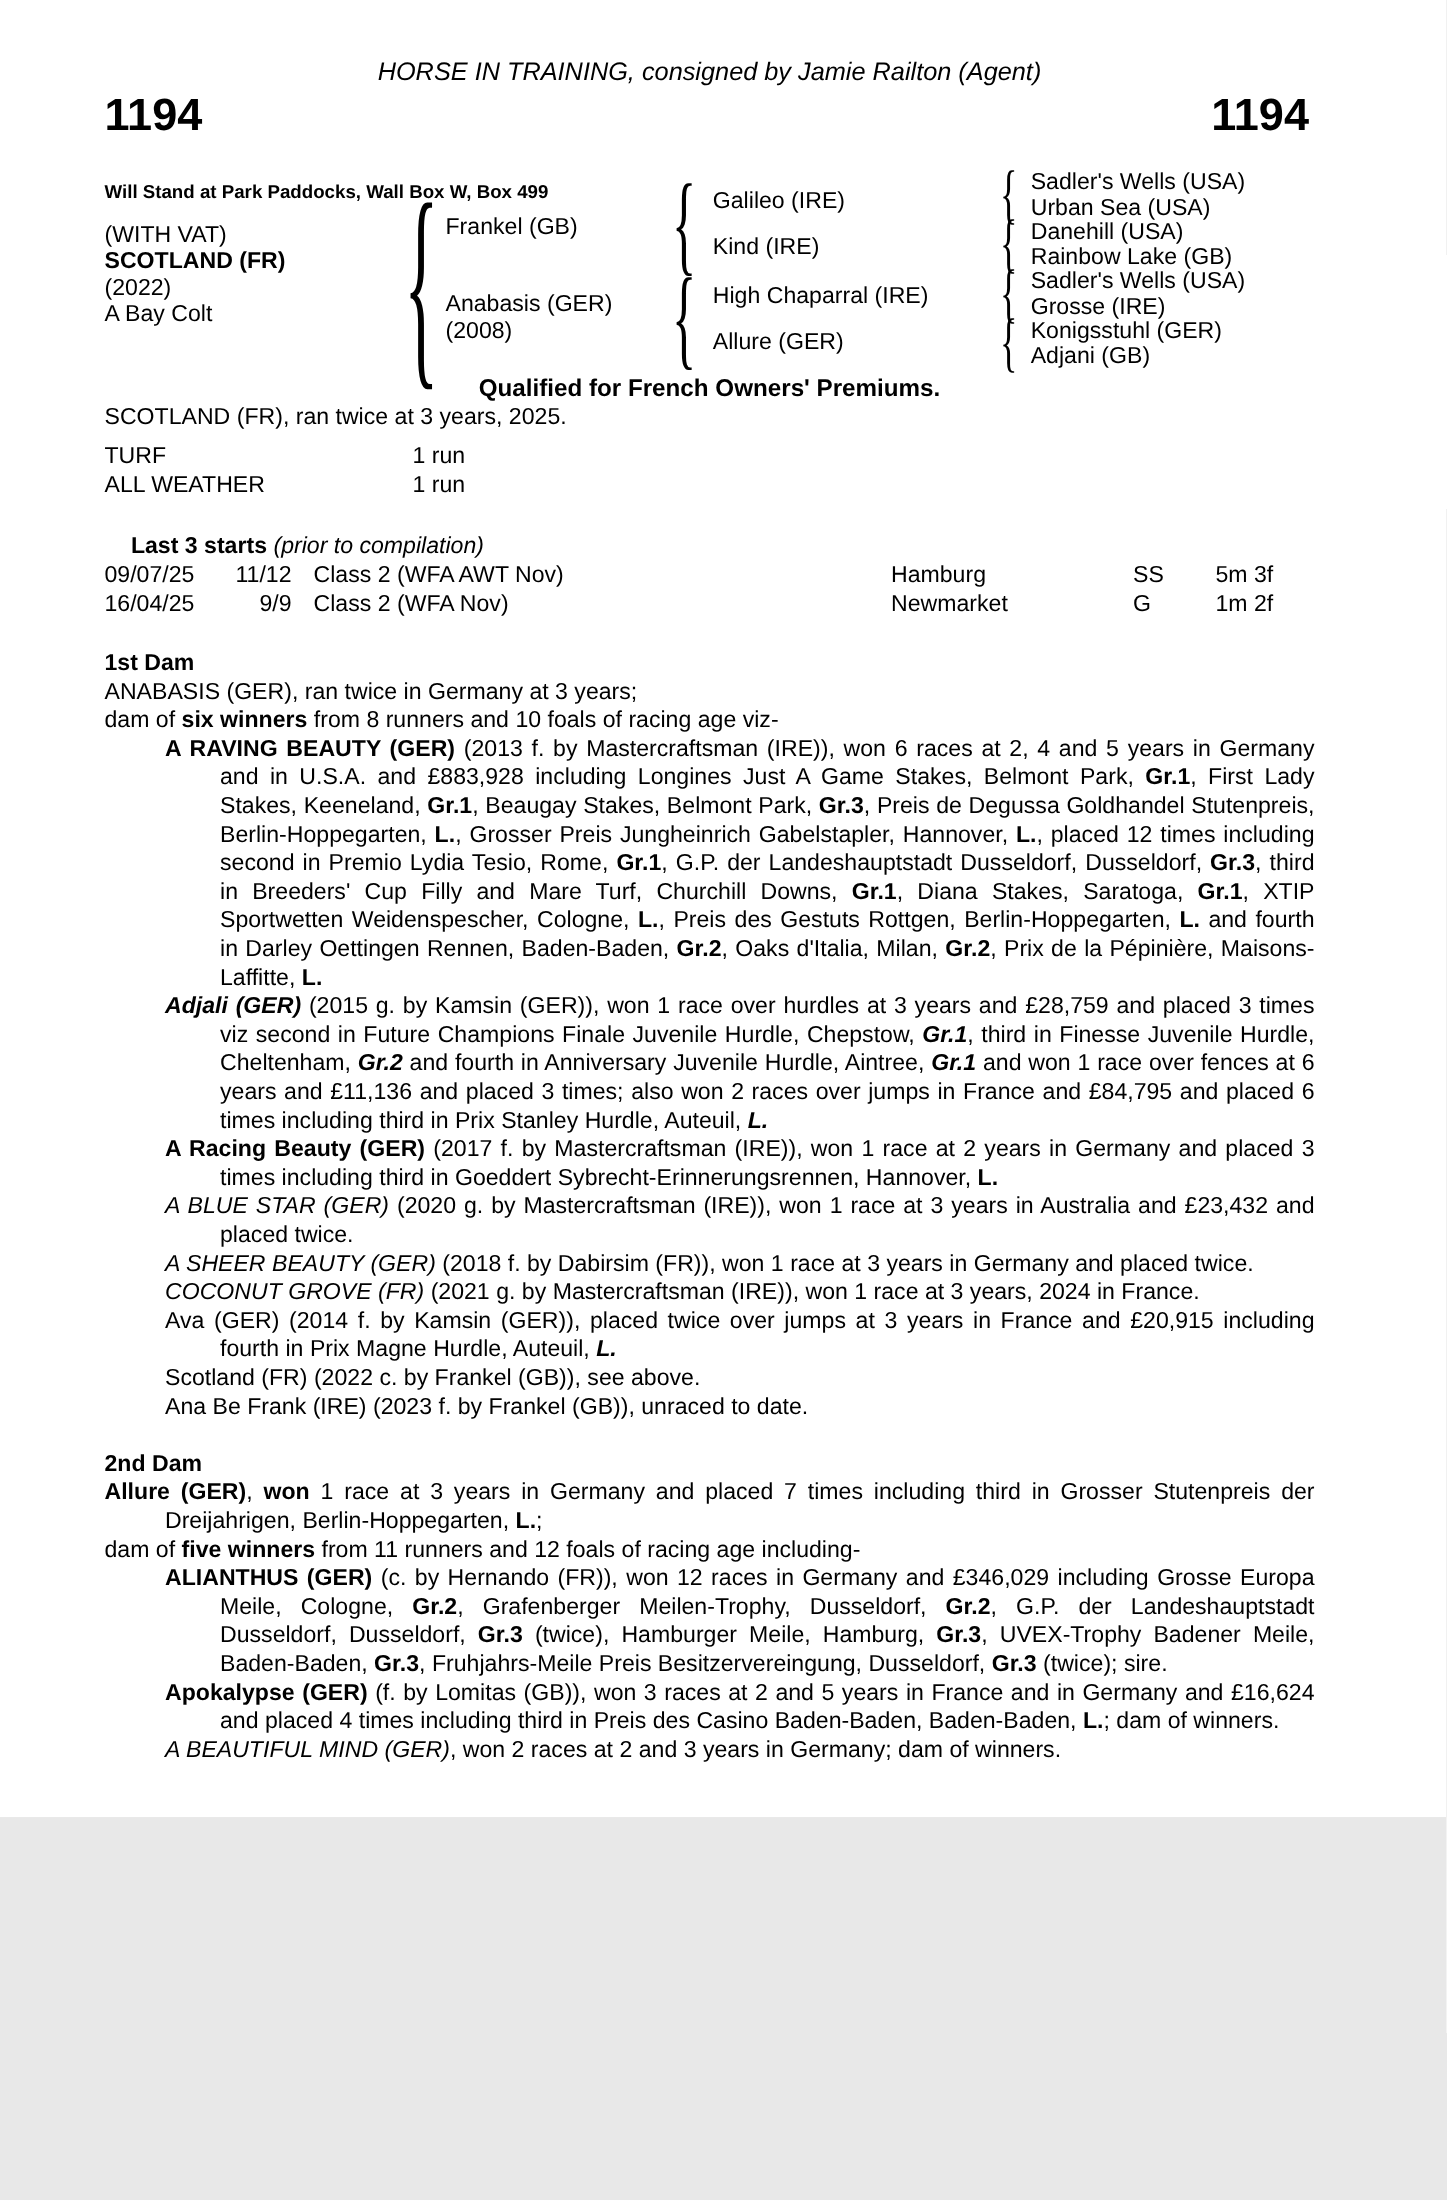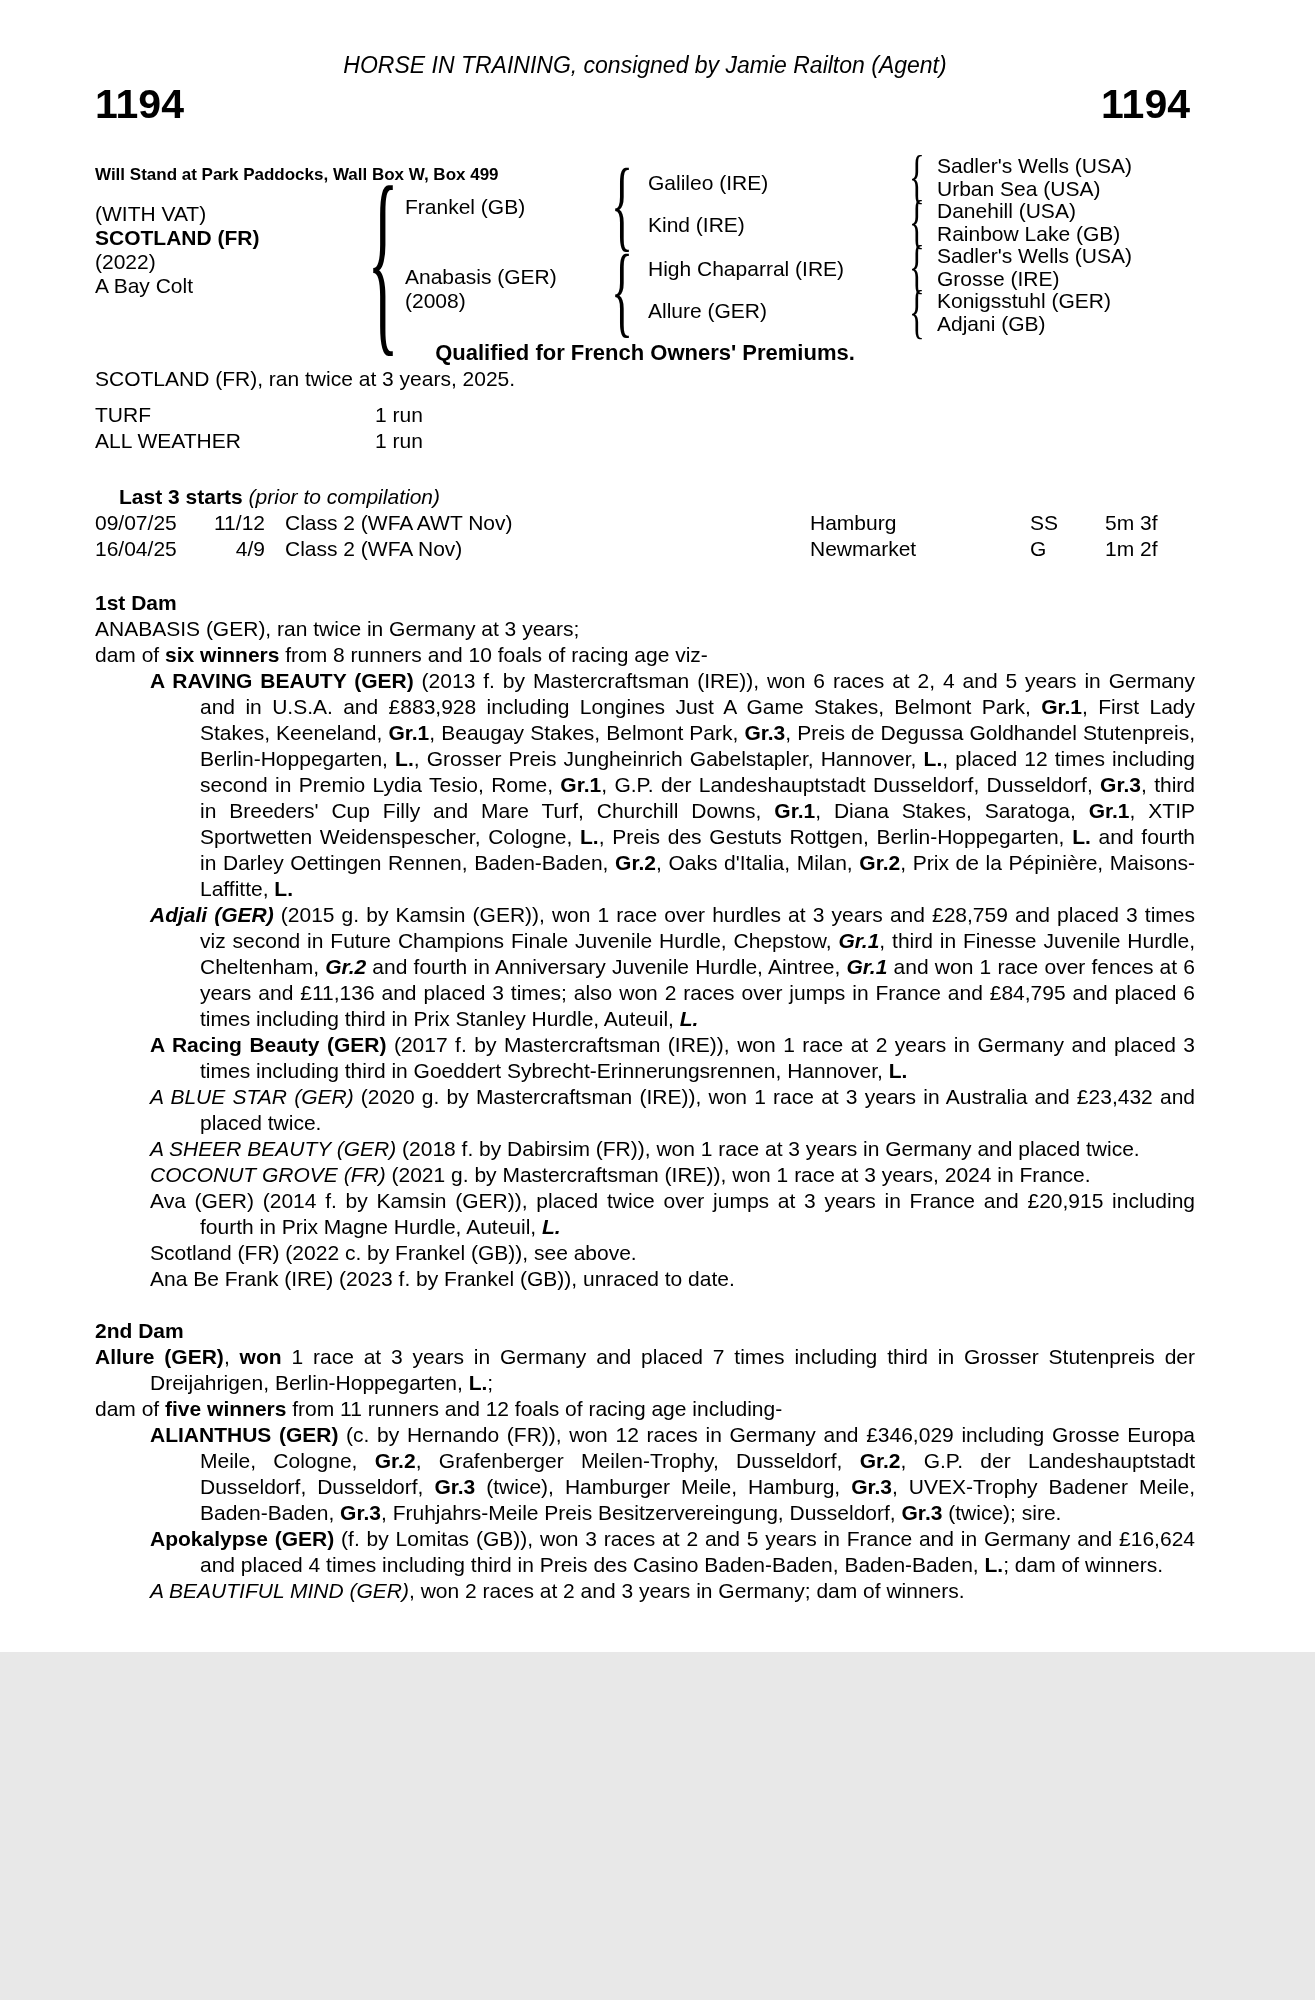--- a/index.html
+++ b/index.html
@@ -117,21 +117,21 @@
       <div class="srow">
         <span class="c-date">09/07/25</span>
         <span class="c-pos">11/12</span>
         <span class="c-race">Class 2 (WFA AWT Nov)</span>
         <span class="c-venue">Hamburg</span>
         <span class="c-going">SS</span>
         <span class="c-dist">5m 3f</span>
       </div>
       <div class="srow">
         <span class="c-date">16/04/25</span>
-        <span class="c-pos">4/9</span>
+        <span class="c-pos">9/9</span>
         <span class="c-race">Class 2 (WFA Nov)</span>
         <span class="c-venue">Newmarket</span>
         <span class="c-going">G</span>
         <span class="c-dist">1m 2f</span>
       </div>
     </div>
 
     <div class="dam-section">
       <p class="dam-heading">1st Dam</p>
       <div>

